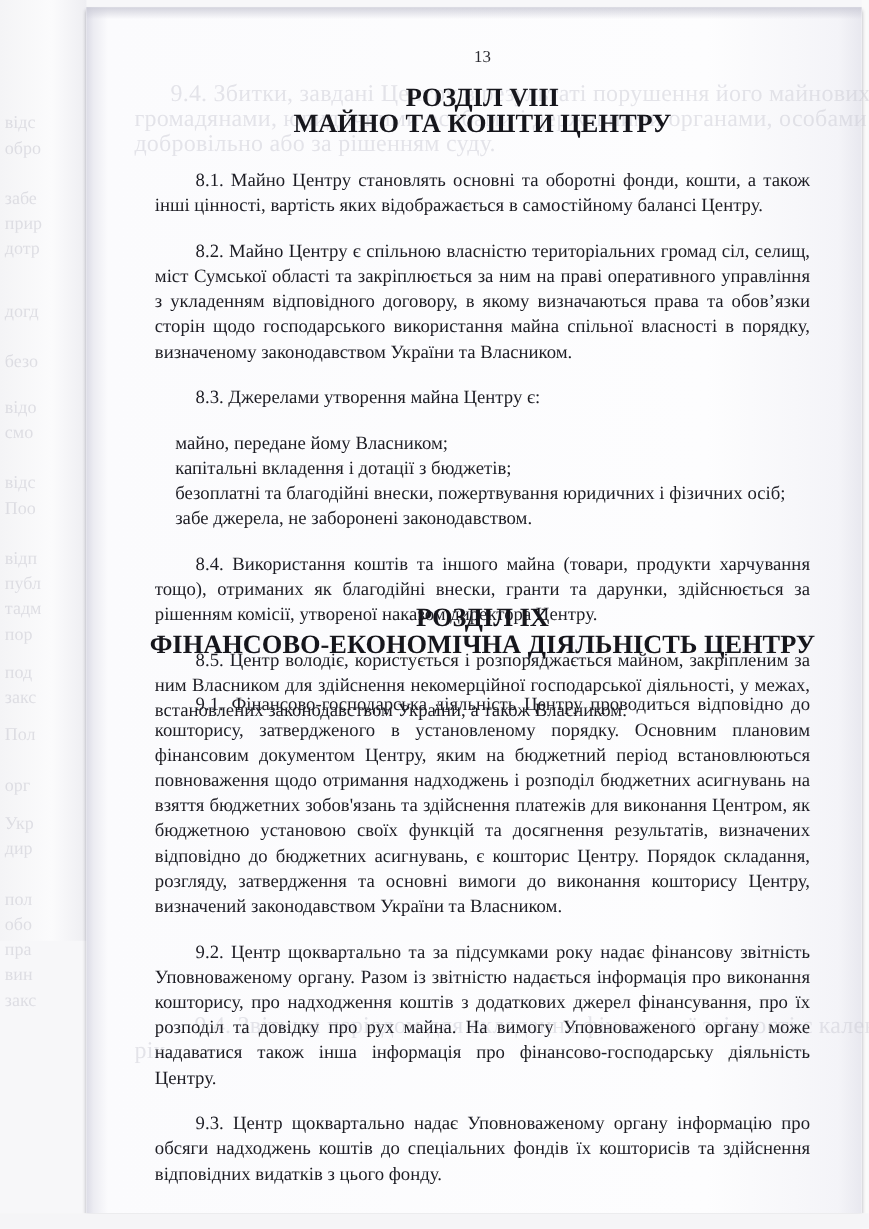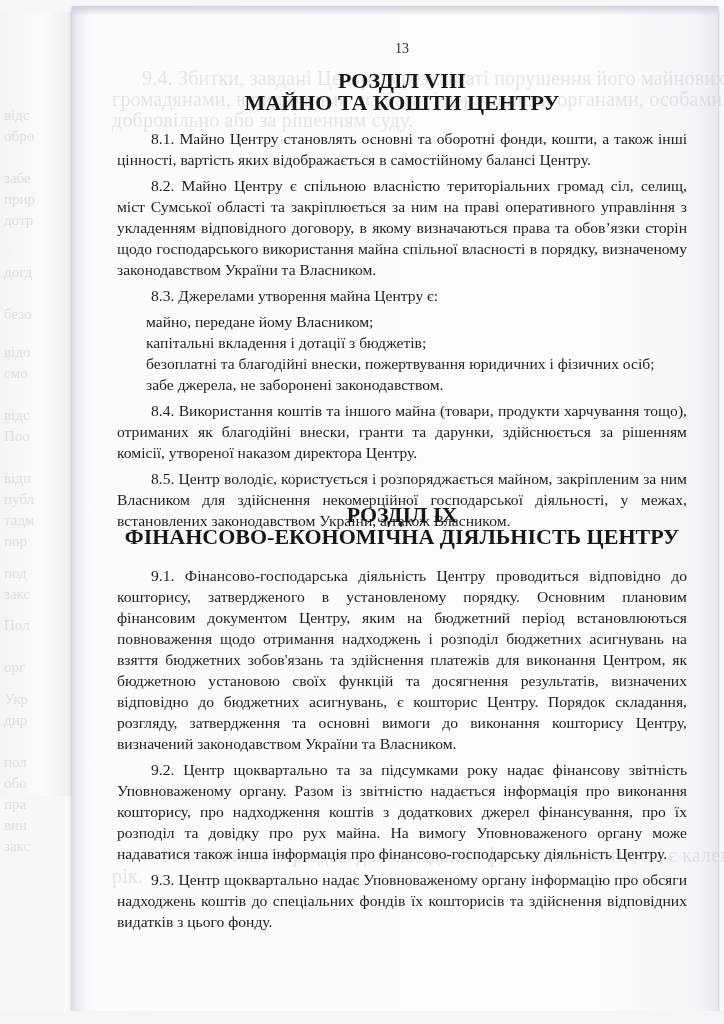--- a/index.html
+++ b/index.html
@@ -10,21 +10,21 @@
       width: 724px;
       height: 1024px;
       position: relative;
       overflow: hidden;
       background: #f7f7f9;
       font-family: "Liberation Serif", "DejaVu Serif", serif;
     }
     
     .left-strip {
       position: absolute;
-      left: 0; top: 12px;
+      left: 0; top: 0;
       width: 72px; height: 784px;
       background: linear-gradient(to right, #f4f4f6 0%, #fbfbfc 60%, #eeeef2 100%);
     }
     .left-strip .ghost {
       position: absolute;
       left: 4px;
       font-size: 15px;
       color: #c9c9d2;
       opacity: 0.55;
       line-height: 21px;
@@ -91,21 +91,21 @@
     }
     .section-title {
       text-align: center;
       font-weight: bold;
       font-size: 22px;
       line-height: 22px;
       margin: 0;
       color: #16161c;
     }
     .para {
-      margin: 5px;
+      margin: 17px;
       text-align: justify;
       text-indent: 34px;
     }
     .list-line {
       margin: 0;
       padding-left: 34px;
     }
   </style>
 </head>
 <body>

